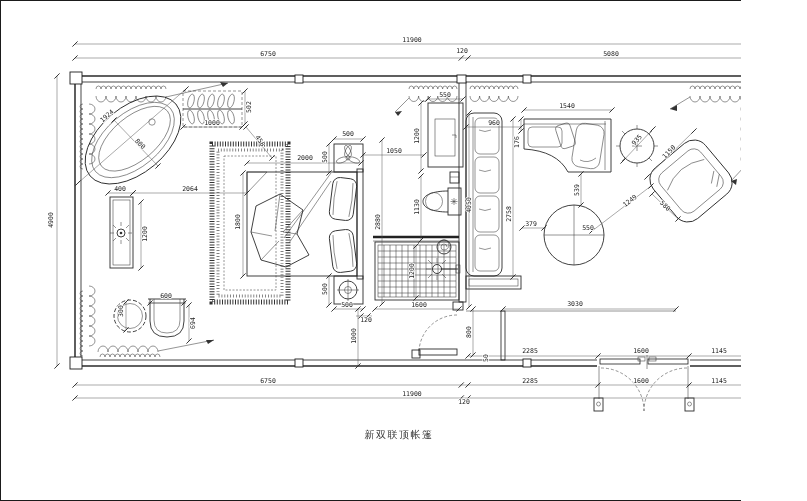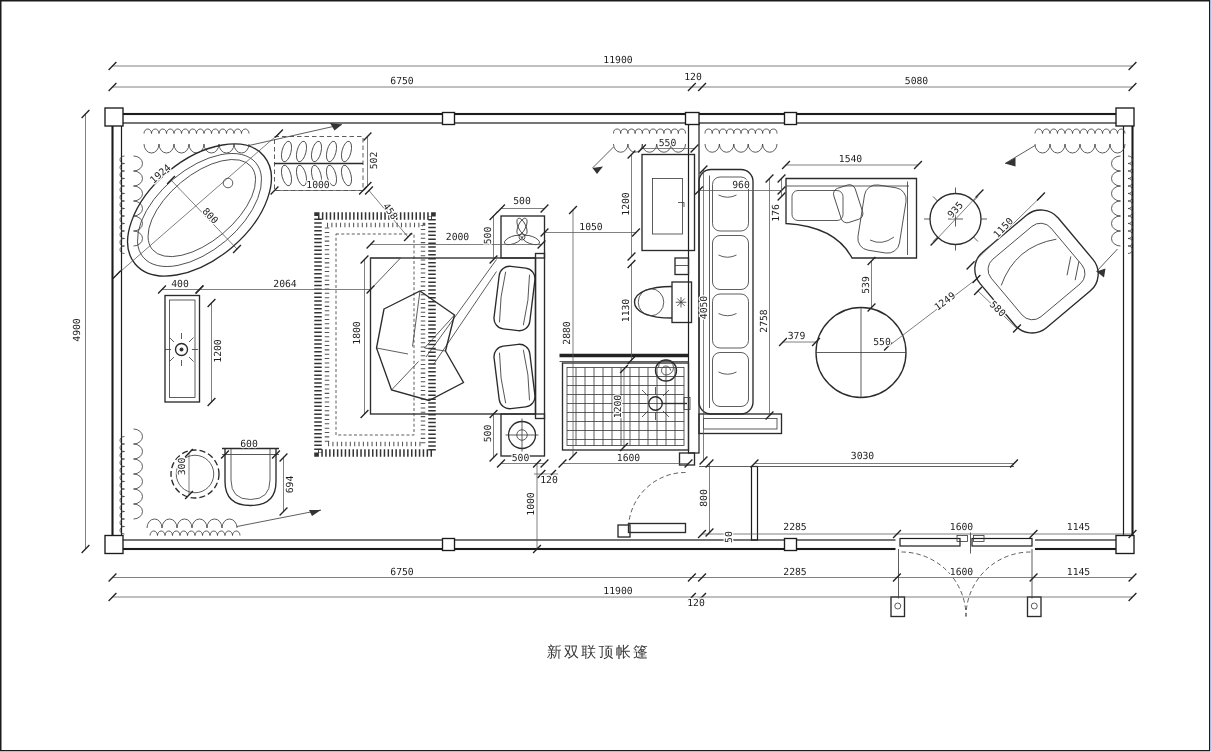--- a/index.html
+++ b/index.html
@@ -1,17 +1,17 @@
 <!DOCTYPE html>
 <html><head>
 <meta charset="utf-8">
 <title>Floor Plan</title>
 <style>
   html,body{margin:0;padding:0;background:#fff}
-  .stage{width:807px;height:501px;position:relative;background:#1d4ed8;font-family:"Liberation Sans",sans-serif;overflow:hidden}
+  .stage{width:741px;height:501px;position:relative;background:#14b8a6;font-family:"Liberation Sans",sans-serif;overflow:hidden}
   svg{display:block}
   .w1{fill:none;stroke:#1c1c1c;stroke-width:1.4}
   .w2{fill:none;stroke:#1c1c1c;stroke-width:.8}
   .f{fill:none;stroke:#2b2b2b;stroke-width:.9}
   .fl{fill:none;stroke:#3c3c3c;stroke-width:.55}
   .dsh{stroke-dasharray:3,2}
   .sq{fill:#fff;stroke:#1c1c1c;stroke-width:.9}
   .dln{stroke:#555;stroke-width:.5;fill:none}
   .tick{stroke:#222;stroke-width:.9}
   .dimtext{font:6.5px "DejaVu Sans Mono",monospace;fill:#1d1d1d;text-anchor:middle;dominant-baseline:central;paint-order:stroke;stroke:#fff;stroke-width:1.6px;stroke-linejoin:round}

